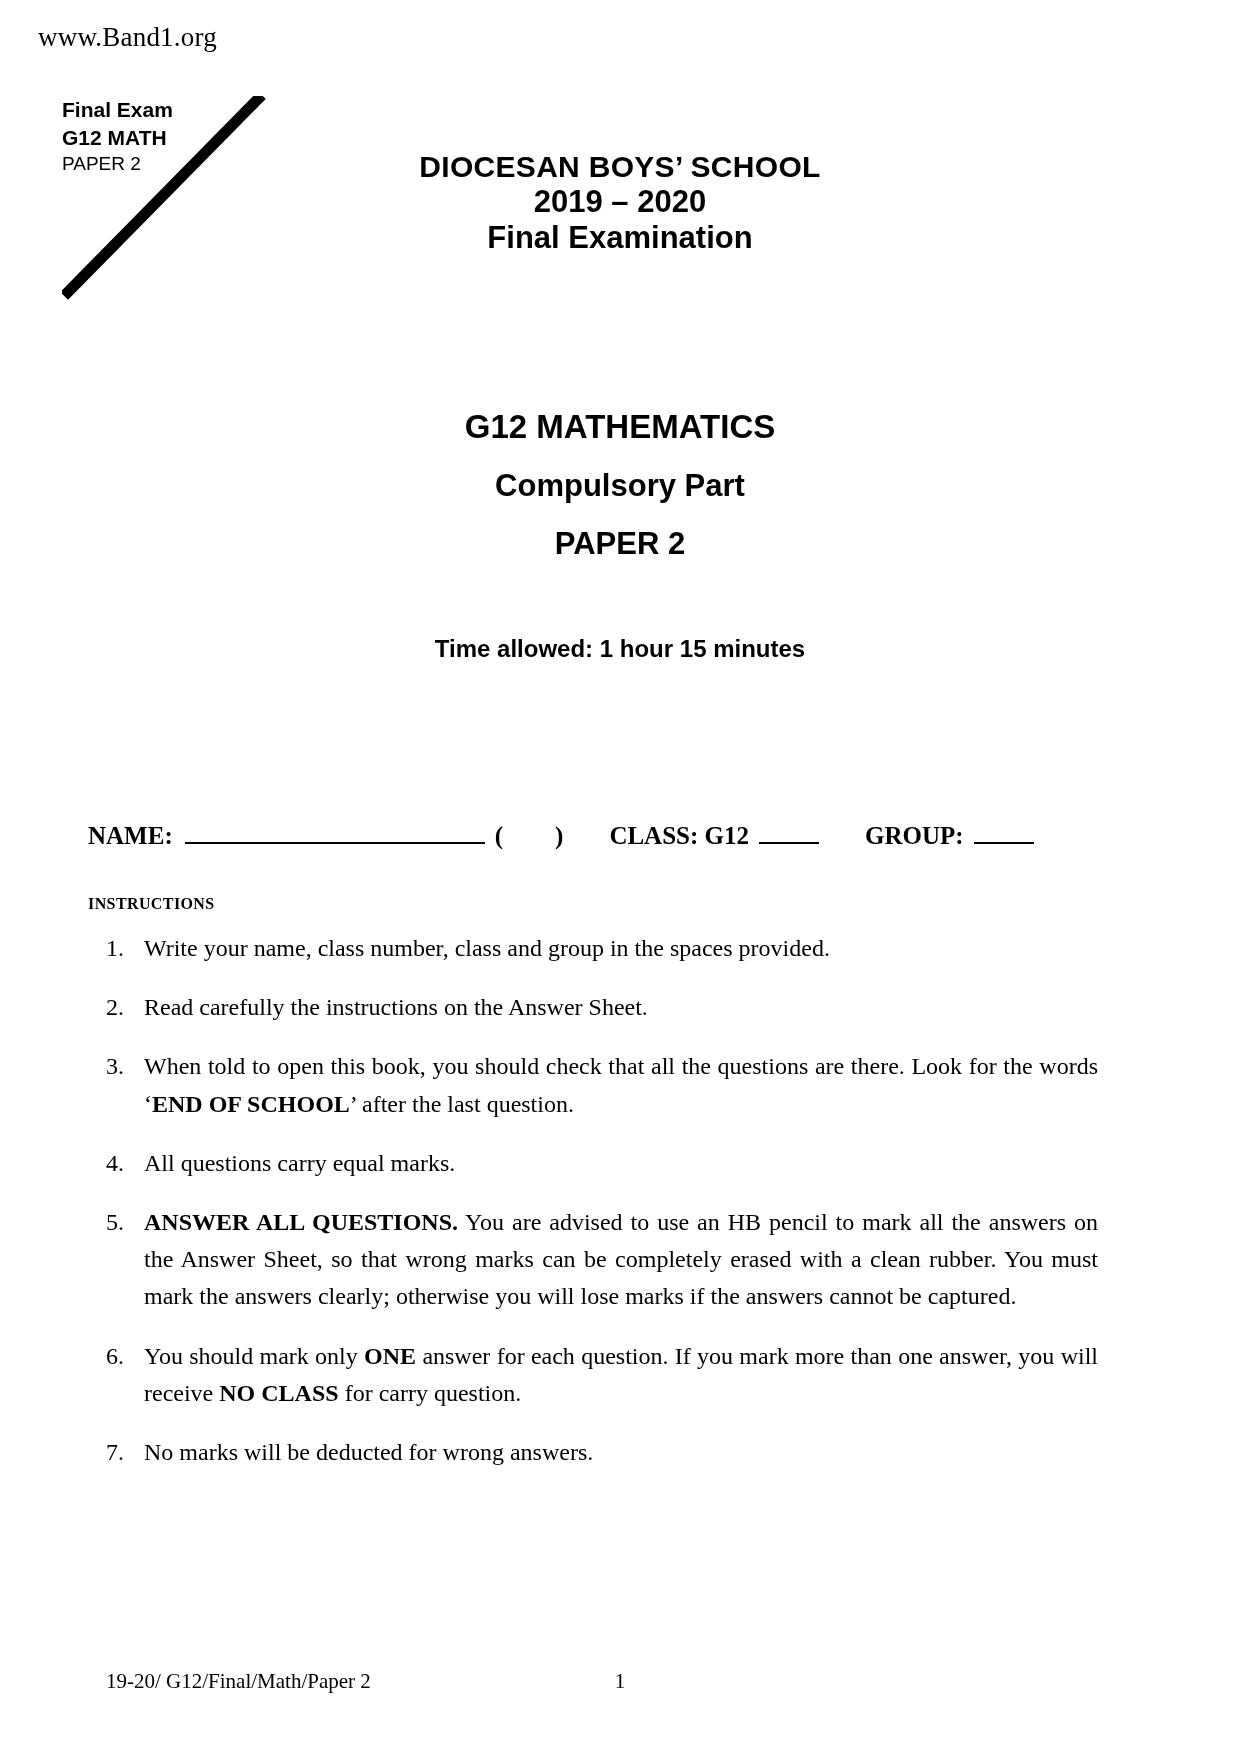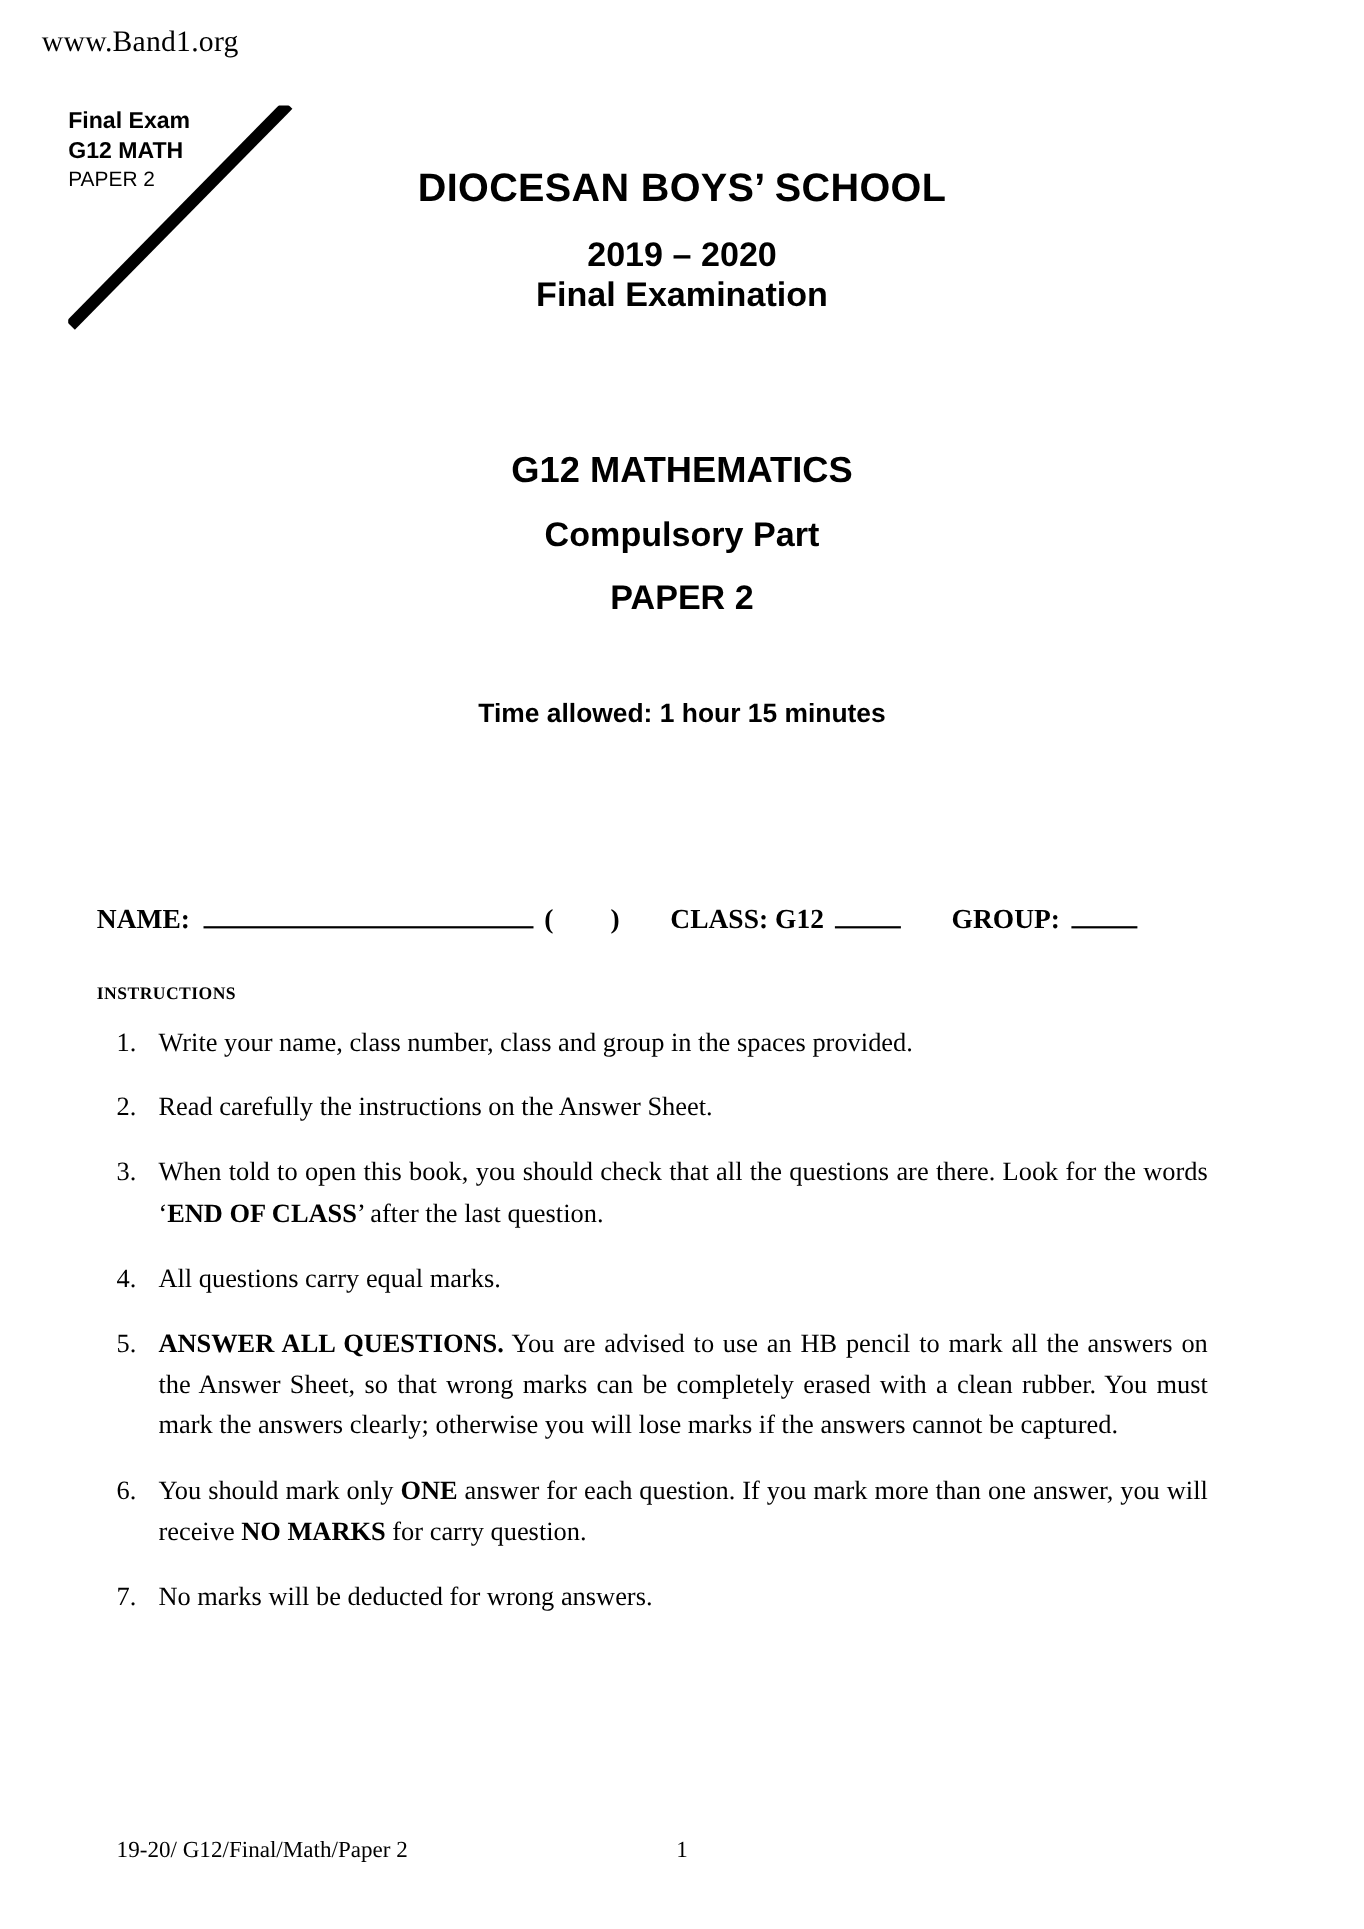--- a/index.html
+++ b/index.html
@@ -72,24 +72,23 @@
   
   .header-block {
     position: absolute;
     top: 150px;
     left: 0;
     width: 1240px;
     text-align: center;
     font-family: "Liberation Sans", sans-serif;
   }
   .school-name {
-    font-size: 36px;
+    font-size: 30px;
     font-weight: bold;
     letter-spacing: 0.3px;
-    margin-bottom: 22px;
   }
   .years {
     font-size: 31px;
     font-weight: bold;
   }
   .exam-name {
     font-size: 31px;
     font-weight: bold;
   }
 
@@ -269,36 +268,36 @@
       <div class="ins-text nojustify">Write your name, class number, class and group in the spaces provided.</div>
     </div>
 
     <div class="ins-item">
       <div class="ins-num">2.</div>
       <div class="ins-text nojustify">Read carefully the instructions on the Answer Sheet.</div>
     </div>
 
     <div class="ins-item">
       <div class="ins-num">3.</div>
-      <div class="ins-text"><span>When told to open this book, you should check that all the questions are there. Look for the words ‘</span><b>END OF CLASS</b><span>’ after the last question.</span></div>
+      <div class="ins-text"><span>When told to open this book, you should check that all the questions are there. Look for the words ‘</span><b>END OF SCHOOL</b><span>’ after the last question.</span></div>
     </div>
 
     <div class="ins-item">
       <div class="ins-num">4.</div>
       <div class="ins-text nojustify">All questions carry equal marks.</div>
     </div>
 
     <div class="ins-item">
       <div class="ins-num">5.</div>
       <div class="ins-text"><b>ANSWER ALL QUESTIONS.</b><span> You are advised to use an HB pencil to mark all the answers on the Answer Sheet, so that wrong marks can be completely erased with a clean rubber. You must mark the answers clearly; otherwise you will lose marks if the answers cannot be captured.</span></div>
     </div>
 
     <div class="ins-item">
       <div class="ins-num">6.</div>
-      <div class="ins-text"><span>You should mark only </span><b>ONE</b><span> answer for each question. If you mark more than one answer, you will receive </span><b>NO MARKS</b><span> for carry question.</span></div>
+      <div class="ins-text"><span>You should mark only </span><b>ONE</b><span> answer for each question. If you mark more than one answer, you will receive </span><b>NO CLASS</b><span> for carry question.</span></div>
     </div>
 
     <div class="ins-item">
       <div class="ins-num">7.</div>
       <div class="ins-text nojustify">No marks will be deducted for wrong answers.</div>
     </div>
 
   </div>
 
   <div class="footer-left">19-20/ G12/Final/Math/Paper 2</div>

